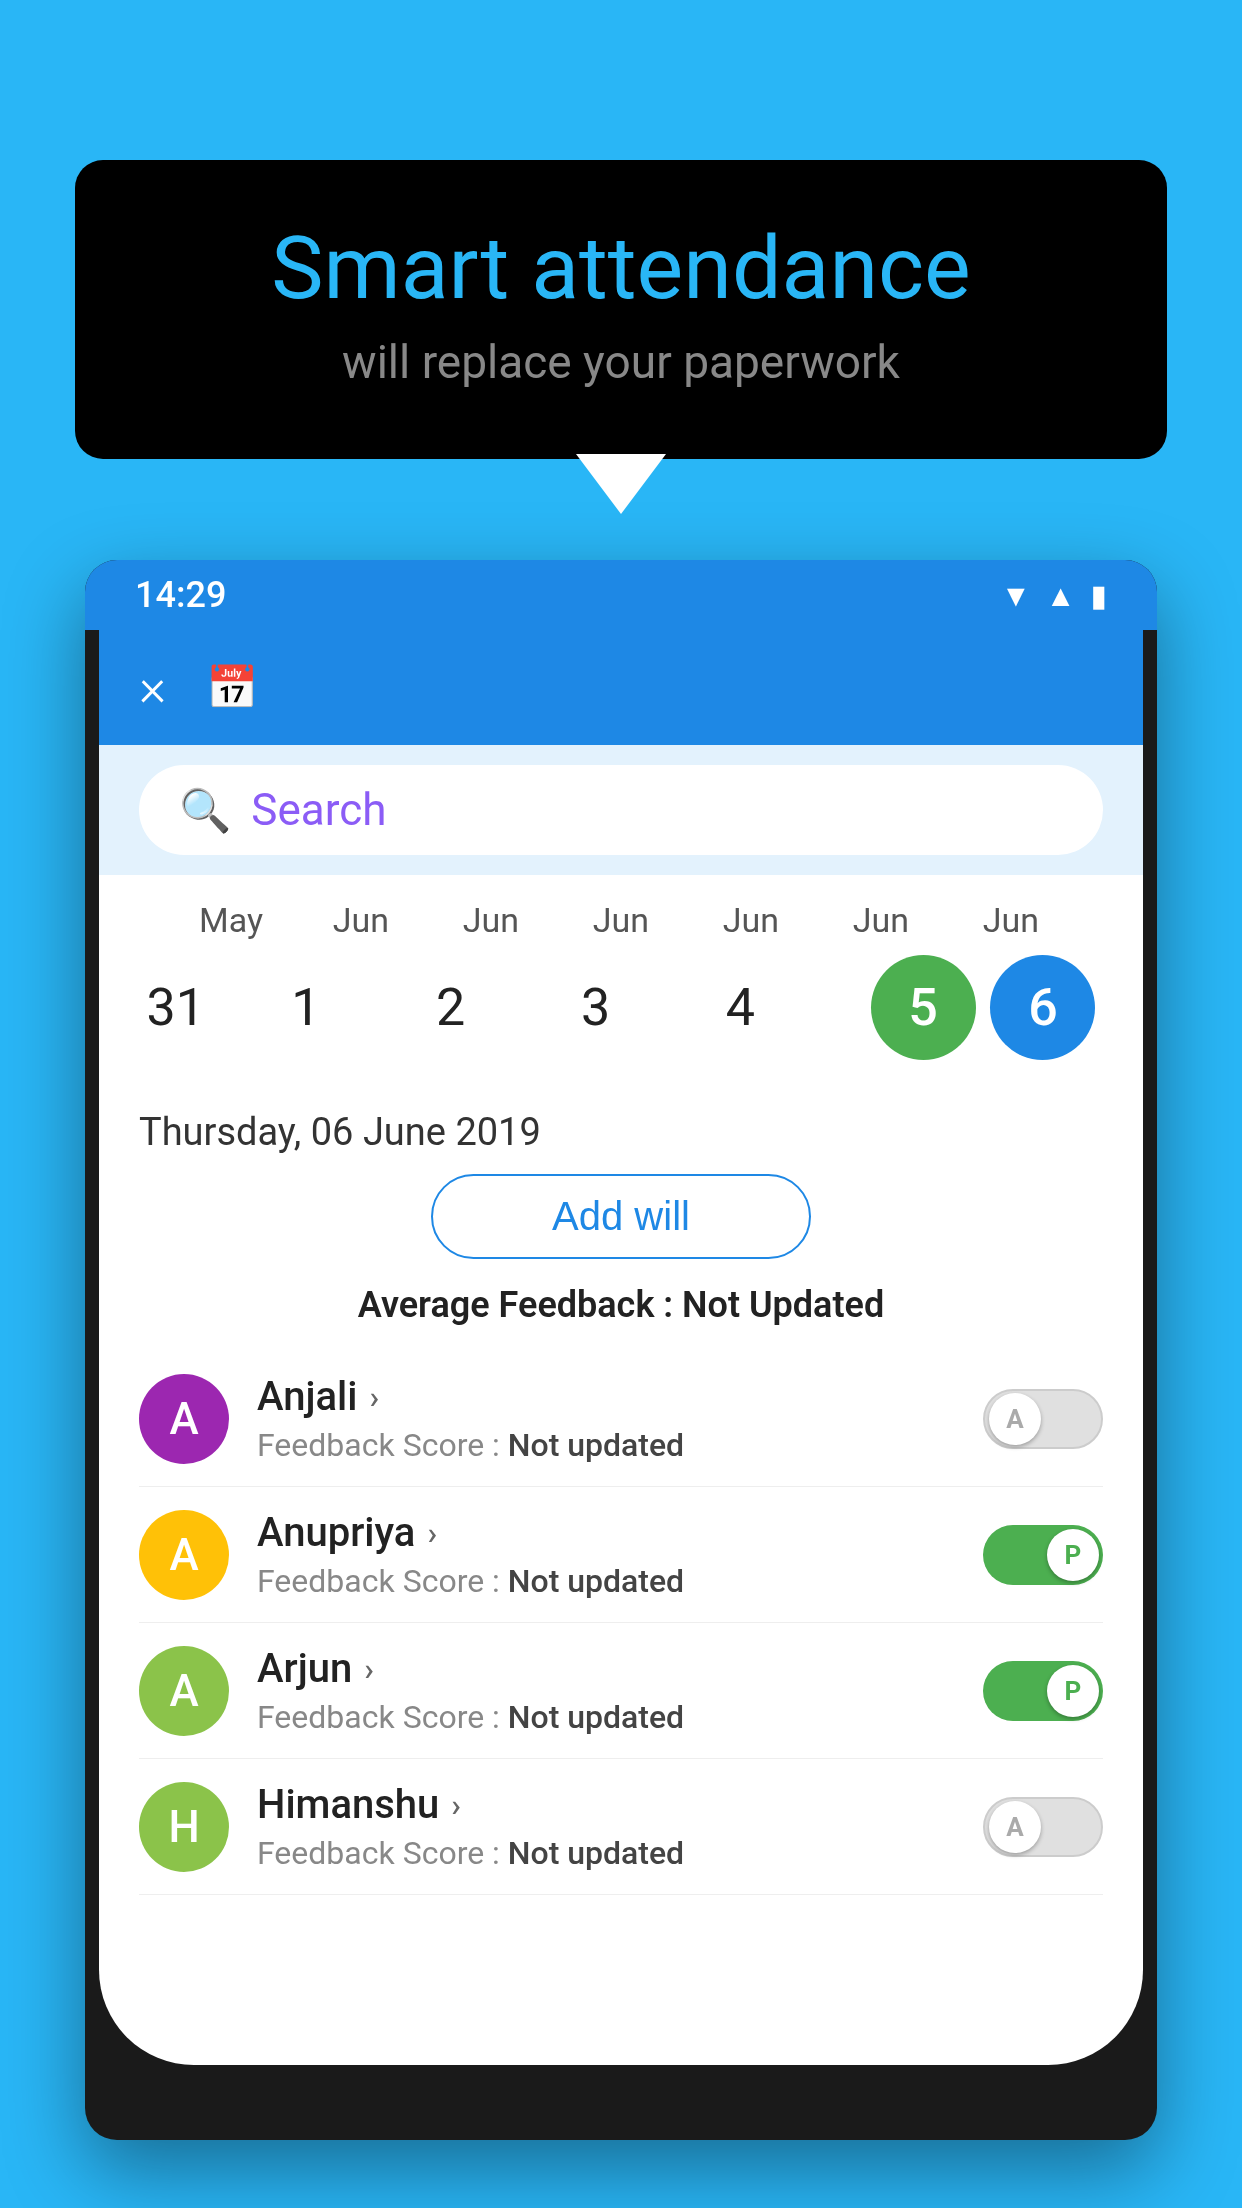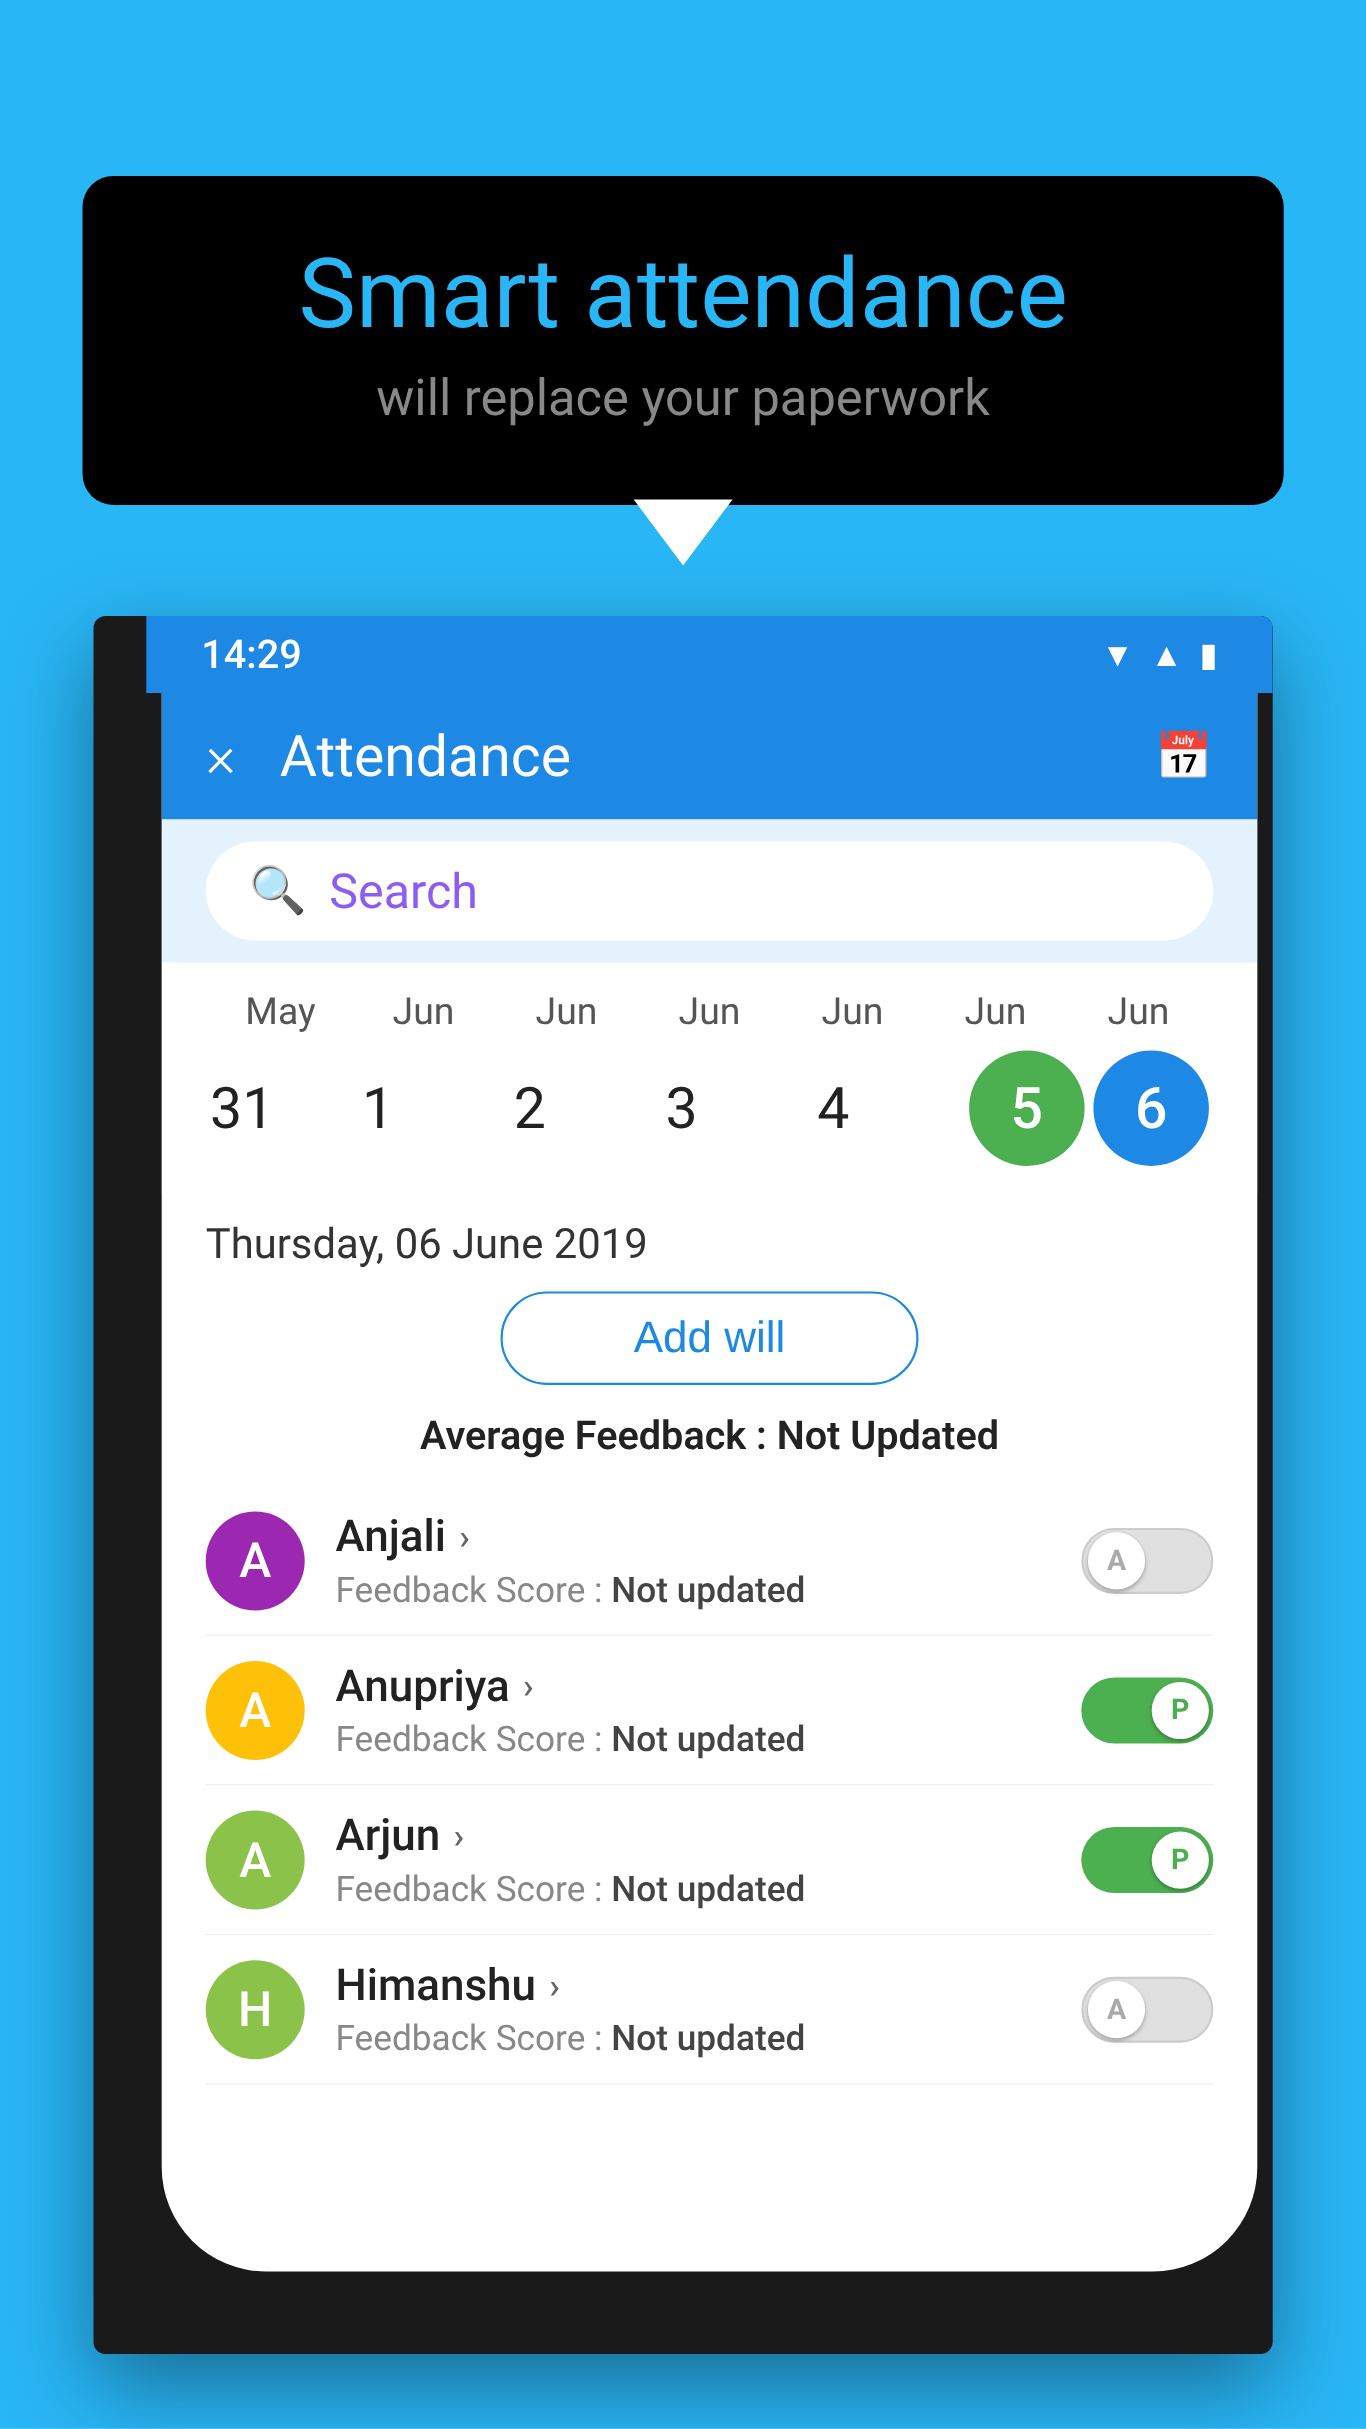--- a/index.html
+++ b/index.html
@@ -60,27 +60,26 @@
     .phone-container {
       position: absolute;
       top: 560px;
       left: 85px;
       right: 85px;
       bottom: 0;
     }
 
     .phone {
       background: #1a1a1a;
-      border-radius: 11px;
+      border-radius: 32px;
       width: 100%;
       height: 1580px;
       position: relative;
       box-shadow: 0 30px 80px rgba(0,0,0,0.4);
       overflow: hidden;
-      padding-left: 48px;
     }
 
     .phone-notch {
       position: absolute;
       top: 0;
       left: 50%;
       transform: translateX(-50%);
       width: 160px;
       height: 70px;
       background: #1a1a1a;
@@ -419,21 +418,20 @@
     </div>
 
     <div class="phone-notch">
       <div class="phone-camera"></div>
     </div>
 
     <div class="app-screen">
 
       <div class="app-bar">
         <span class="app-bar-close">×</span>
-        <span class="app-bar-title">Attendance</span>
         <span class="app-bar-calendar">📅</span>
       </div>
 
       <div class="search-bar-container">
         <div class="search-bar">
           <span class="search-icon">🔍</span>
           <span class="search-text">Search</span>
         </div>
       </div>
 

